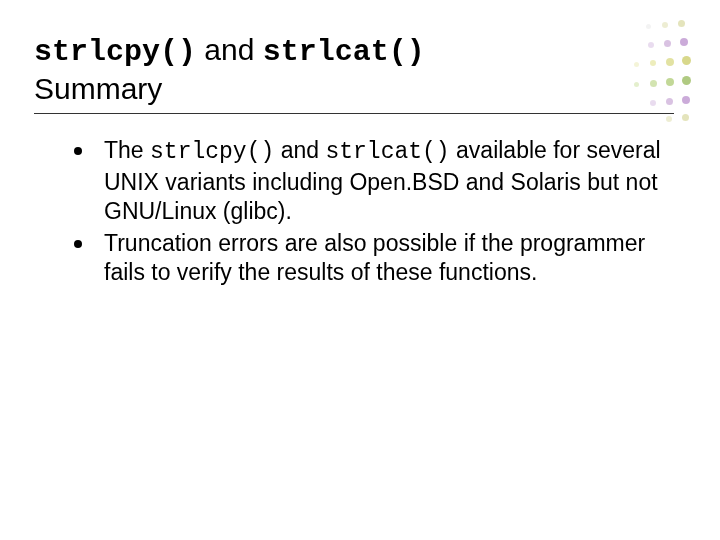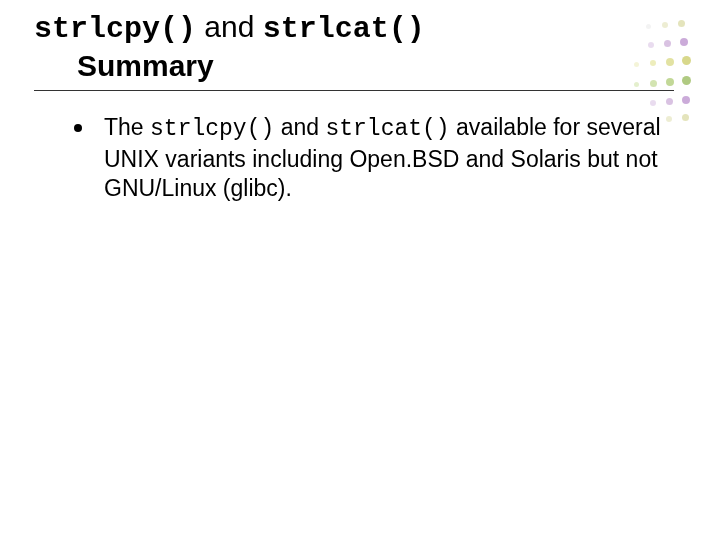--- a/index.html
+++ b/index.html
@@ -7,43 +7,42 @@
     padding: 0;
     width: 720px;
     height: 540px;
     background: #fff;
     font-family: Arial, Helvetica, sans-serif;
     color: #000;
     position: relative;
     overflow: hidden;
   }
   .slide {
-    padding: 9px 34px 0 34px;
+    padding: 32px 34px 0 34px;
     box-sizing: border-box;
   }
   .title {
     font-size: 30px;
     line-height: 1.22;
     border-bottom: 1px solid #333;
     padding-bottom: 6px;
     margin-bottom: 22px;
     max-width: 640px;
   }
   .title .code {
     font-family: "Courier New", Courier, monospace;
     font-weight: bold;
   }
   .title .word {
     font-family: Arial, Helvetica, sans-serif;
     font-weight: normal;
   }
   .title .summary {
     display: block;
-    font-weight: bold;
-    margin-left: 43px;
+    font-weight: normal;
   }
   ul.bullets {
     list-style: none;
     margin: 16px;
     padding: 0 0 0 24px;
     font-size: 23px;
     line-height: 1.28;
   }
   ul.bullets > li {
     position: relative;
@@ -106,14 +105,17 @@
 <div class="slide">
   <div class="title">
     <span class="code">strlcpy()</span><span class="word"> and </span><span class="code">strlcat()</span>
     <span class="summary">Summary</span>
   </div>
 
   <ul class="bullets">
     <li>
       <span>The </span><span class="code-inline">strlcpy()</span><span> and </span><span class="code-inline">strlcat()</span><span> available for several UNIX variants including Open.BSD and Solaris but not GNU/Linux (glibc).</span>
     </li>
+    <li>
+      <span>Truncation errors are also possible if the programmer fails to verify the results of these functions.</span>
+    </li>
   </ul>
 </div>
 
 </body></html>

